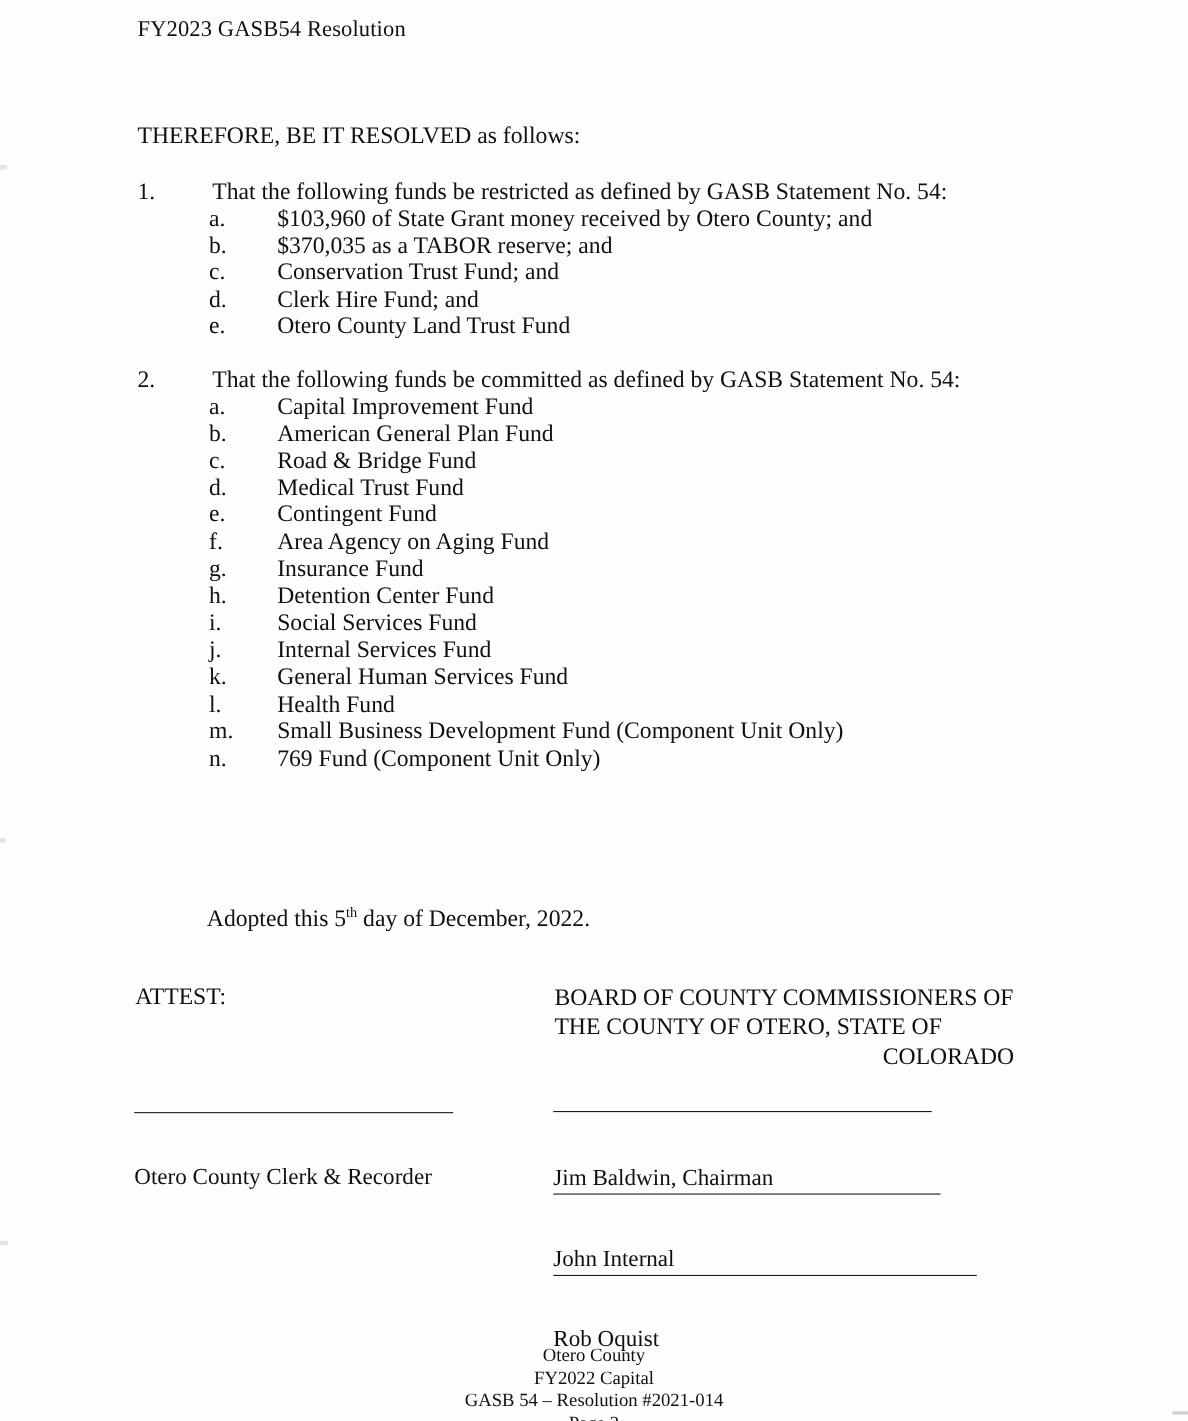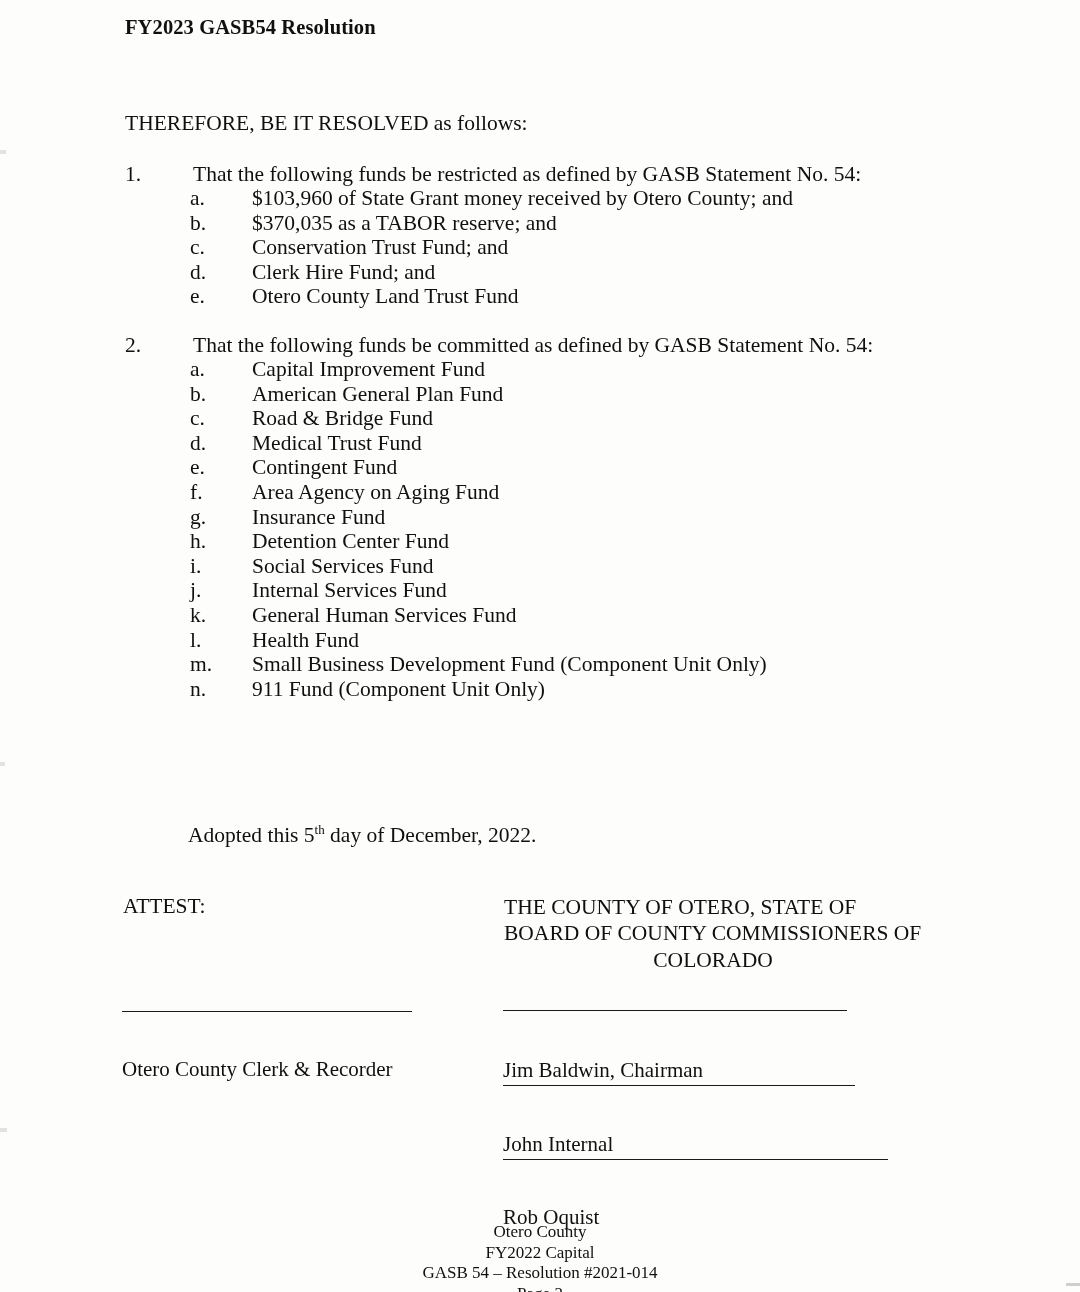--- a/index.html
+++ b/index.html
@@ -22,21 +22,20 @@
     height: 1292px;
     background: #fdfdfc;
   }
   .header-block {
     position: absolute;
     left: 125px;
     top: 14px;
     font-size: 20.5px;
     line-height: 1.32;
     letter-spacing: 0.1px;
-    font-weight: bold;
   }
   .para {
     position: absolute;
     font-size: 21px;
     line-height: 1.3;
     text-align: center;
   }
   #therefore {
     left: 125px;
     top: 110px;
@@ -112,21 +111,21 @@
   }
   #boardblock {
     position: absolute;
     left: 504px;
     top: 894px;
     width: 418px;
     font-size: 21.5px;
     line-height: 1.23;
     text-align: justify;
   }
-  #boardblock .lastline { text-align: center; }
+  #boardblock .lastline { text-align: right; }
 
   .sigline {
     position: absolute;
     border-top: 1.6px solid #1a1a1a;
   }
   #sig-clerk-line { left: 122px; top: 1011px; width: 290px; }
   #sig-chair-line { left: 503px; top: 1010px; width: 344px; }
   #sig-host-line  { left: 503px; top: 1085px; width: 352px; }
   #sig-rob-line   { left: 503px; top: 1159px; width: 385px; }
 
@@ -259,34 +258,34 @@
     <div class="subrow">
       <span class="letter">l.</span>
       <span class="label">Health Fund</span>
     </div>
     <div class="subrow">
       <span class="letter">m.</span>
       <span class="label">Small Business Development Fund (Component Unit Only)</span>
     </div>
     <div class="subrow">
       <span class="letter">n.</span>
-      <span class="label">911 Fund (Component Unit Only)</span>
+      <span class="label">769 Fund (Component Unit Only)</span>
     </div>
   </div>
 
 
   <div id="adopted">
     <span>Adopted this 5</span><sup>th</sup><span> day of December, 2022.</span>
   </div>
 
   <div id="attest">ATTEST:</div>
 
   <div id="boardblock">
+    <div>BOARD OF COUNTY COMMISSIONERS OF</div>
     <div>THE COUNTY OF OTERO, STATE OF</div>
-    <div>BOARD OF COUNTY COMMISSIONERS OF</div>
     <div class="lastline">COLORADO</div>
   </div>
 
   <div class="sigline" id="sig-clerk-line"></div>
   <div class="signame" id="sig-clerk-name">Otero County Clerk &amp; Recorder</div>
 
   <div class="sigline" id="sig-chair-line"></div>
   <div class="signame" id="sig-chair-name">Jim Baldwin, Chairman</div>
 
   <div class="sigline" id="sig-host-line"></div>

